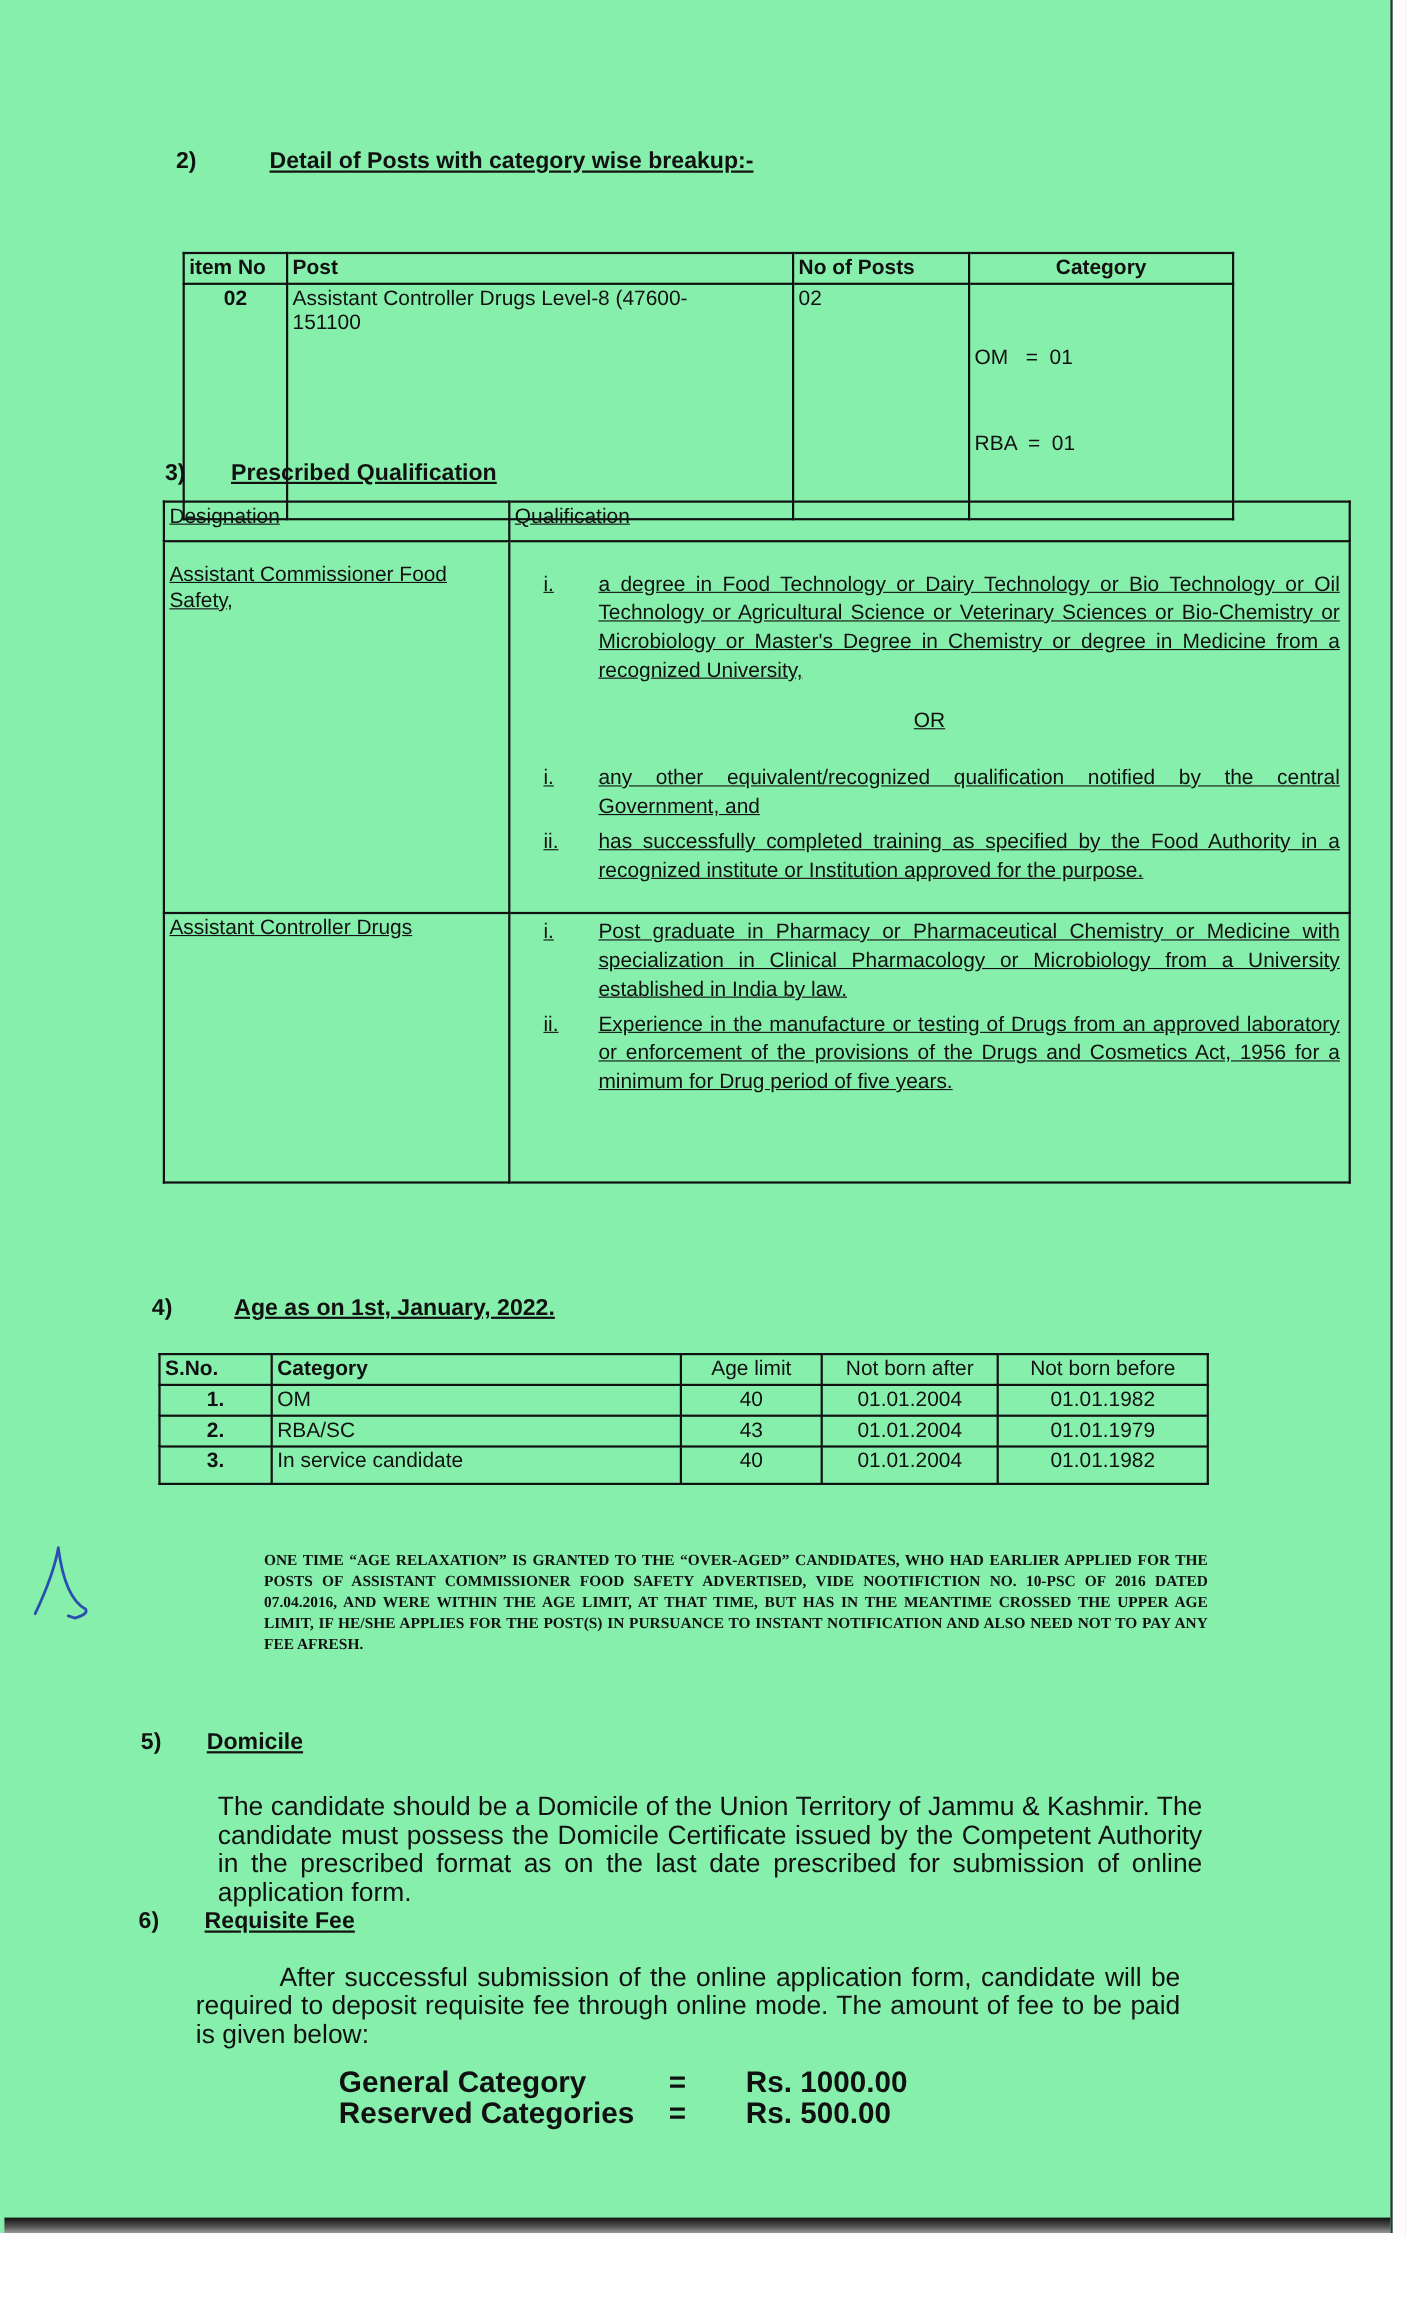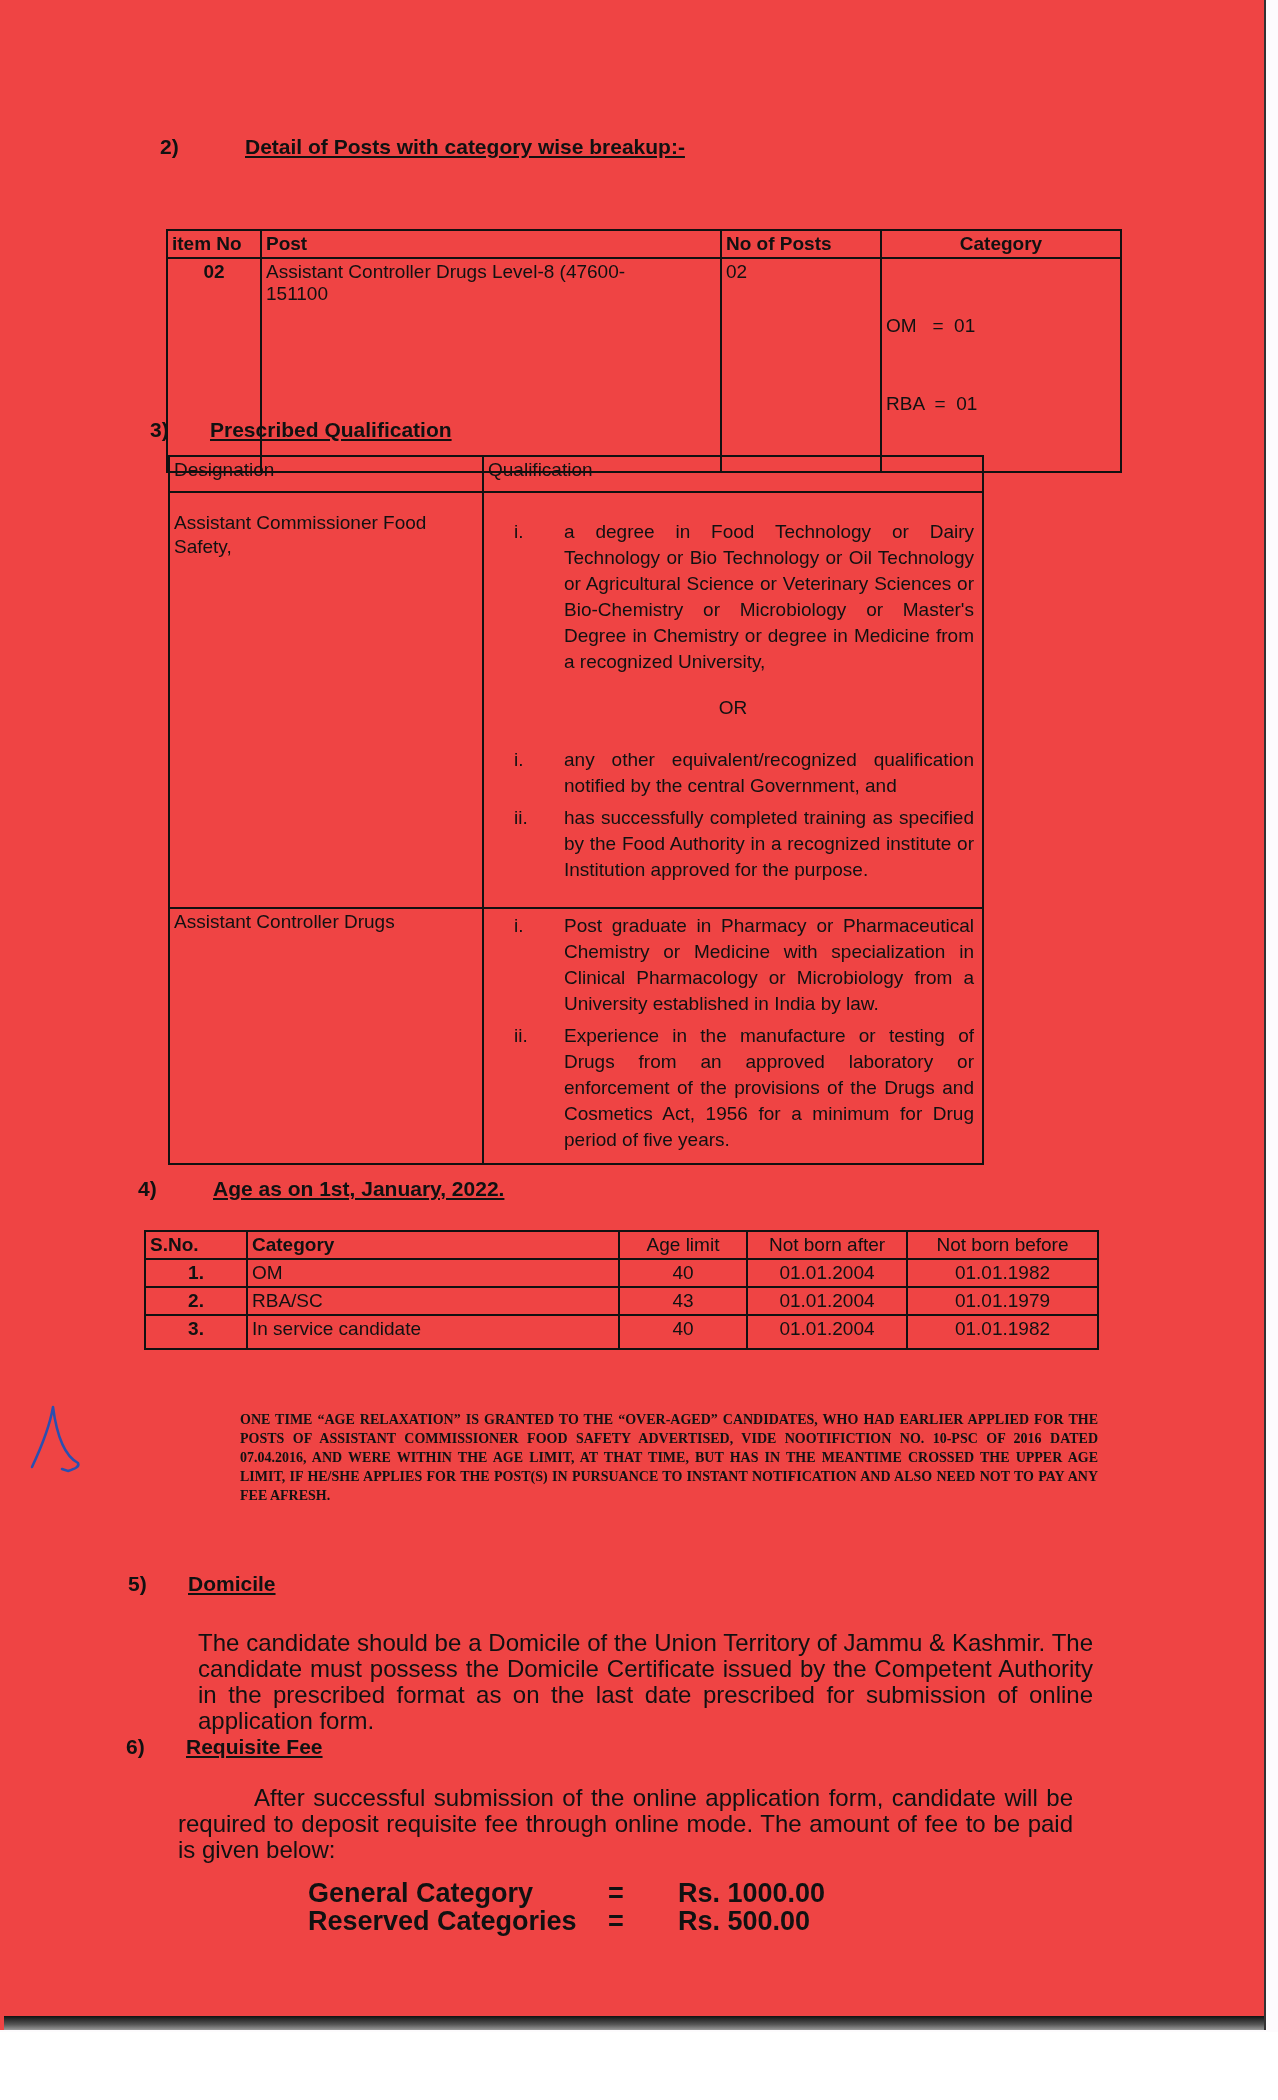--- a/index.html
+++ b/index.html
@@ -1,21 +1,21 @@
 <!DOCTYPE html>
 <html><head>
 <meta charset="utf-8">
 <style>
   html, body { margin:0; padding:0; }
   body {
     width:1278px; height:2100px; position:relative; overflow:hidden;
     background:#fdfbfd;
     font-family:"Liberation Sans", sans-serif; color:#111;
   }
-  .page { position:absolute; left:0; top:0; width:1264px; height:2030px; background:#ef4444; border-right:2px solid #333; }
+  .page { position:absolute; left:0; top:0; width:1264px; height:2030px; background:#86efac; border-right:2px solid #333; }
   .page-bottom { position:absolute; left:4px; top:2016px; width:1260px; height:14px; background:linear-gradient(#111,#555 60%,#999); }
   .below { position:absolute; left:0; top:2032px; width:1278px; height:68px; background:#fff; }
   .sec-title { position:absolute; font-family:"Liberation Sans", sans-serif; font-weight:bold; font-size:21px; }
   .sec-title .num { display:inline-block; width:60px; }
   .sec-title .txt { text-decoration:underline; }
   table.doc { position:absolute; border-collapse:collapse; font-family:"Liberation Sans", sans-serif; font-size:19px; }
   table.doc td, table.doc th { border:2px solid #111; vertical-align:top; padding:2px 4px; text-align:left; font-weight:normal; }
   table.doc th { font-weight:bold; }
   .center { text-align:center !important; }
   .qual-list { margin:0; padding:0; list-style:none; }
@@ -59,21 +59,21 @@
         <div>RBA  =  01</div>
       </td>
     </tr>
   </tbody>
     </table>
 
   <div class="sec-title" style="left:150px; top:418px;">
     <span class="num">3)</span><span class="txt">Prescribed Qualification</span>
   </div>
 
-  <table class="doc" style="left:168px; top:455px; width:816px;">
+  <table class="doc" style="left:148px; top:455px; width:1080px;text-decoration:underline;">
     <tbody>
         <tr style="height:36px">
       <th style="width:304px; font-weight:normal">Designation</th>
       <th style="font-weight:normal">Qualification</th>
     </tr>
     <tr>
       <td style="padding-top:18px; line-height:24px">Assistant Commissioner Food Safety,</td>
       <td style="padding:26px 8px 18px 8px">
         <ul class="qual-list">
           <li>

